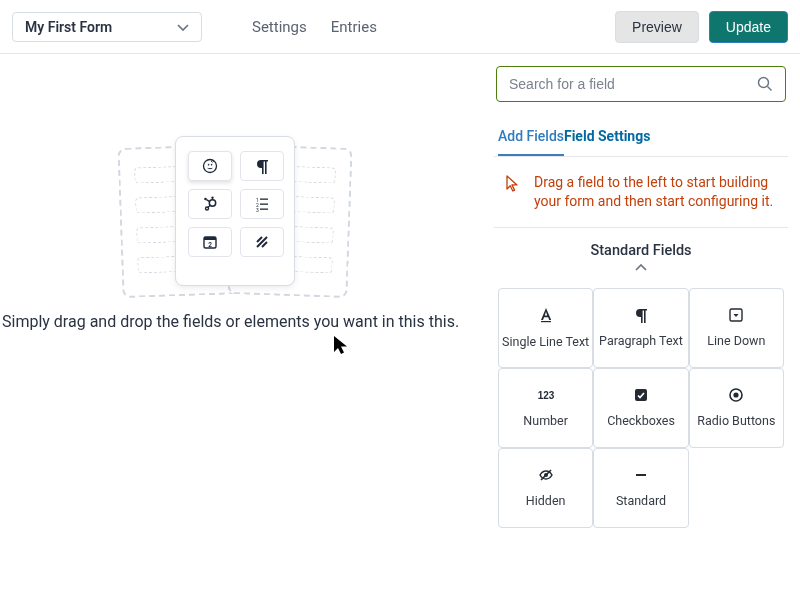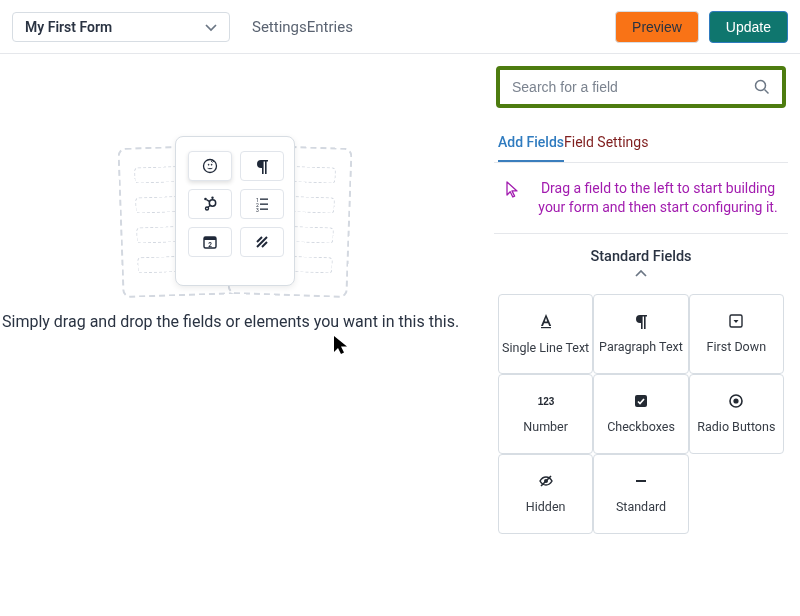--- a/index.html
+++ b/index.html
@@ -1,52 +1,52 @@
 <!DOCTYPE html>
 <html><head>
 <meta charset="utf-8">
 <style>
   * { box-sizing: border-box; margin: 0; padding: 0; }
   body { font-family: -apple-system, BlinkMacSystemFont, "Segoe UI", Roboto, sans-serif; background: #fff; color: #333; width: 800px; height: 616px; overflow: hidden; }
 
   .topbar { display: flex; align-items: center; padding: 10px 12px; border-bottom: 1px solid #e5e7eb; gap: 18px; height: 54px; }
-  .form-dd { display: flex; align-items: center; gap: 10px; border: 1px solid #d7dde3; border-radius: 4px; padding: 6px 12px; font-weight: 600; font-size: 14px; color: #2a3342; cursor: pointer; width: 218px; justify-content: space-between; }
+  .form-dd { display: flex; align-items: center; gap: 10px; border: 1px solid #d7dde3; border-radius: 4px; padding: 6px 12px; font-weight: 600; font-size: 14px; color: #2a3342; cursor: pointer; width: 190px; justify-content: space-between; }
   .form-dd .chev { color: #6b7684; }
-  .navlinks { display: flex; margin-left: 4px; }
+  .navlinks { display: flex; gap: 24px; margin-left: 32px; }
   .navlinks span { font-size: 15px; color: #5b6472; cursor: pointer; }
   .spacer { flex: 1; }
-  .btn { border: 1px solid #d7dde3; background: #f97316; padding: 7px 16px; border-radius: 4px; font-size: 14px; cursor: pointer; color: #2a3342; }
+  .btn { border: 1px solid #d7dde3; background: #e5e5e5; padding: 7px 16px; border-radius: 4px; font-size: 14px; cursor: pointer; color: #2a3342; }
   .btn-primary { background: #0f766e; border-color: #2f7bbf; color: #fff; }
   .btn-row { display: flex; gap: 10px; }
 
   .content { display: flex; height: calc(616px - 54px); }
   .left { flex: 1; padding: 0 0 0 0; position: relative; }
   .left-caption { position: absolute; top: 258px; left: 2px; font-size: 16px; color: #2a3342; }
 
   
   .illus { position: absolute; top: 82px; left: 120px; width: 230px; height: 160px; }
   .card-ghost { position: absolute; width: 120px; height: 150px; border: 2px dashed #d3d8e0; border-radius: 8px; background: #fff; }
   .card-ghost.l { left: 0; top: 10px; transform: rotate(-2deg); }
   .card-ghost.r { right: 0; top: 10px; transform: rotate(2deg); }
   .card-ghost .slot { position: absolute; left: 14px; right: 14px; height: 16px; border: 1px dashed #d3d8e0; border-radius: 4px; }
   .card-fore { position: absolute; left: 55px; top: 0; width: 120px; height: 150px; border: 1px solid #d7dde3; border-radius: 8px; background: #fff; box-shadow: 0 2px 6px rgba(0,0,0,.08); }
   .cell { position: absolute; width: 44px; height: 30px; border: 1px solid #e1e5eb; border-radius: 4px; background: #fff; display: flex; align-items: center; justify-content: center; font-size: 14px; color: #1f2838; }
   .cell .svg { width: 16px; height: 16px; }
 
   .right { width: 310px; border-left: 0; padding: 12px 12px 0 4px; display: flex; flex-direction: column; }
-  .search-wrap { border: 4px solid #4d7c0f; border-radius: 4px; display: flex; align-items: center; padding: 9px 12px; margin: 0 2px 18px 2px; }
+  .search-wrap { border: 1px solid #4d7c0f; border-radius: 4px; display: flex; align-items: center; padding: 9px 12px; margin: 0 2px 18px 2px; }
   .search-wrap input { border: none; outline: none; flex: 1; font-size: 14px; color: #454b54; }
   .search-wrap input::placeholder { color: #7b838f; }
   .search-wrap .ic { color: #6b7684; }
 
   .tabs { display: flex; border-bottom: 1px solid #e5e7eb; padding: 0 4px; }
-  .tab { padding: 8px 0 10px; font-size: 14px; color: #7f1d1d; cursor: pointer; border-bottom: 2px solid transparent; }
+  .tab { padding: 8px 0 10px; font-size: 14px; color: #0369a1; cursor: pointer; border-bottom: 2px solid transparent; font-weight: bold; }
   .tab.active { color: #2f7bbf; border-bottom: 2px solid #3a7ebd; font-weight: 500; }
 
-  .hint { display: flex; gap: 14px; padding: 16px 6px 16px 12px; font-size: 14px; color: #a21caf; line-height: 1.35; border-bottom: 1px solid #e5e7eb; align-items: flex-start; text-align: center; }
+  .hint { display: flex; gap: 14px; padding: 16px 6px 16px 12px; font-size: 14px; color: #c2410c; line-height: 1.35; border-bottom: 1px solid #e5e7eb; align-items: flex-start; }
   .hint .cur { margin-top: 2px; }
 
   .section-hd { display: flex; align-items: center; justify-content: space-between; padding: 14px 4px 12px 4px; font-size: 14.5px; color: #2a3342; cursor: pointer; font-weight: 500; flex-direction: column; }
   .section-hd .chev { color: #6b7684; }
 
   .grid { display: grid; grid-template-columns: repeat(3, 1fr); padding: 0 4px 10px 4px; }
   .field-tile { border: 1px solid #d7dde3; border-radius: 4px; height: 80px; display: flex; flex-direction: column; align-items: center; justify-content: center; gap: 10px; cursor: grab; background: #fff; }
   .field-tile .lab { font-size: 12.5px; color: #363c45; text-align: center; }
   .field-tile .ic { color: #242a33; }
   .ic svg { display: block; }
@@ -259,21 +259,21 @@
             </svg>
           </span>
         <span class="lab">Paragraph Text</span>
       </div>
       <div class="field-tile">
         <span class="ic">
             <svg width="16" height="16" viewBox="0 0 16 16">
               <use href="#i-dropdown"></use>
             </svg>
           </span>
-        <span class="lab">First Down</span>
+        <span class="lab">Line Down</span>
       </div>
       <div class="field-tile">
         <span class="ic">
             <svg width="20" height="16" viewBox="0 0 16 16">
               <use href="#i-number"></use>
             </svg>
           </span>
         <span class="lab">Number</span>
       </div>
       <div class="field-tile">

